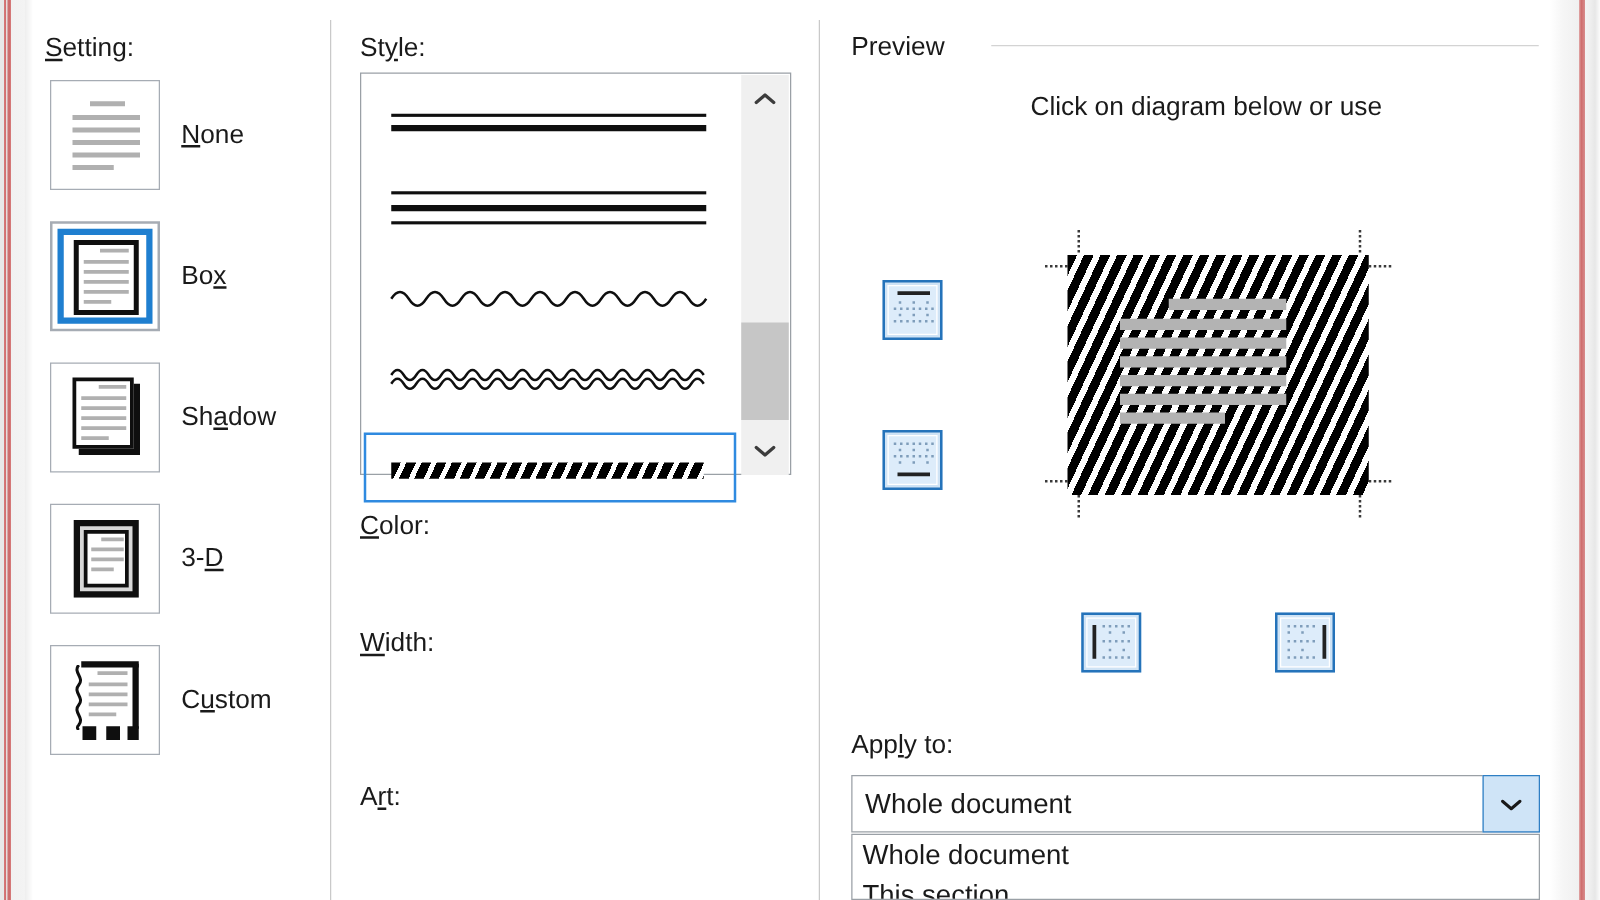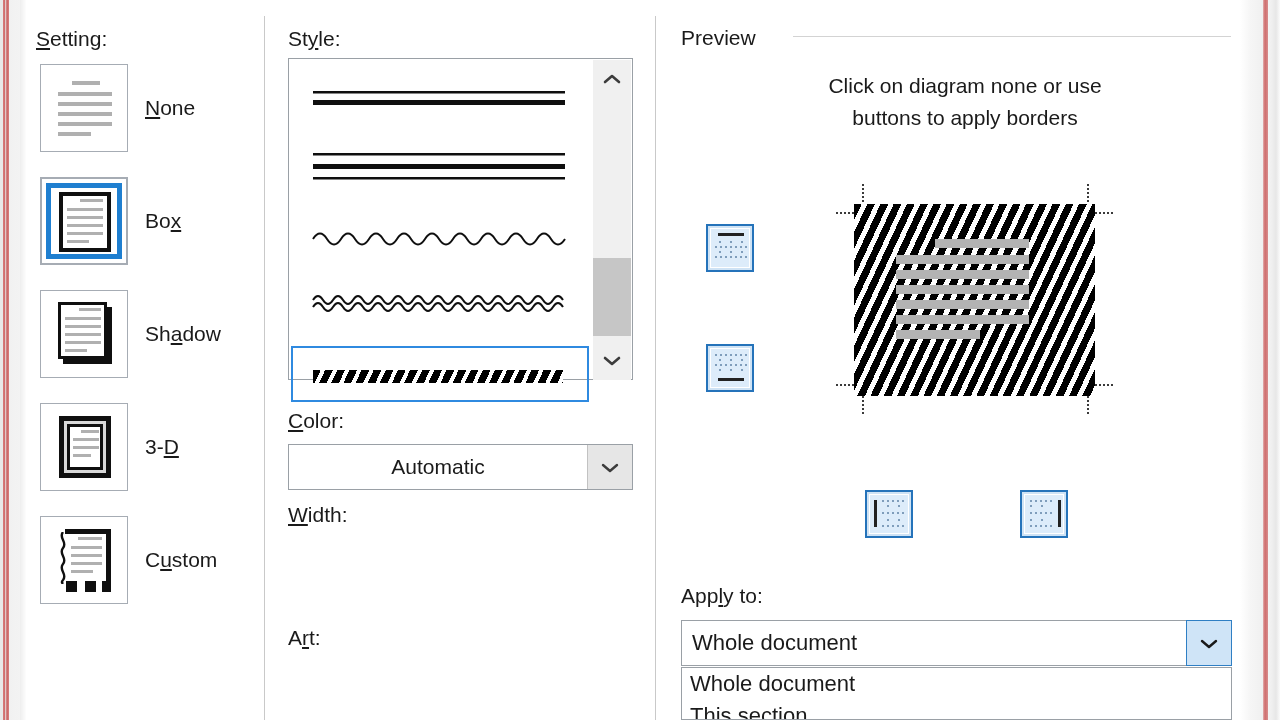--- a/index.html
+++ b/index.html
@@ -408,43 +408,34 @@
         <svg viewBox="0 0 18 12">
             <path d="M2 3 L9 9 L16 3" fill="none" stroke="#3c3c3c" stroke-width="2.6" stroke-linecap="round" stroke-linejoin="round"></path>
           </svg>
       </div>
     </div>
   </div>
 
   <div class="lbl" style="left:288px; top:409px;">
     <u>C</u>olor:
   </div>
-  <div class="combo" style="left:288px; top:444px; width:345px; height:46px;">
-    <div class="cval">Automatic</div>
-    <div class="carrow">
-      <svg viewBox="0 0 20 13">
-          <path d="M3 4 L10 10 L17 4" fill="none" stroke="#3c3c3c" stroke-width="2.4" stroke-linecap="round" stroke-linejoin="round"></path>
-        </svg>
-    </div>
-  </div>
 
   <div class="lbl" style="left:288px; top:503px;">
     <u>W</u>idth:
   </div>
 
   <div class="lbl" style="left:288px; top:626px;">
     A<u>r</u>t:
   </div>
 
   <div class="lbl" style="left:681px; top:26px;">Preview</div>
   <div id="preview-rule"></div>
 
   <div id="preview-hint">
-    <div>Click on diagram none or use</div>
-    <div>buttons to apply borders</div>
+    <div>Click on diagram below or use</div>
   </div>
 
   <div class="bbtn" style="left:706px; top:224px;">
     <div class="inner"></div>
     <div class="grid">
       <div class="bar" style="left:4px; top:1px; width:26px; height:3px;"></div>
       <div class="dot" style="left:5px;  top:9px;"></div>
         <div class="dot" style="left:16px; top:9px;"></div>
         <div class="dot" style="left:27px; top:9px;"></div>
       <div class="dot" style="left:1px;  top:14px;"></div>

